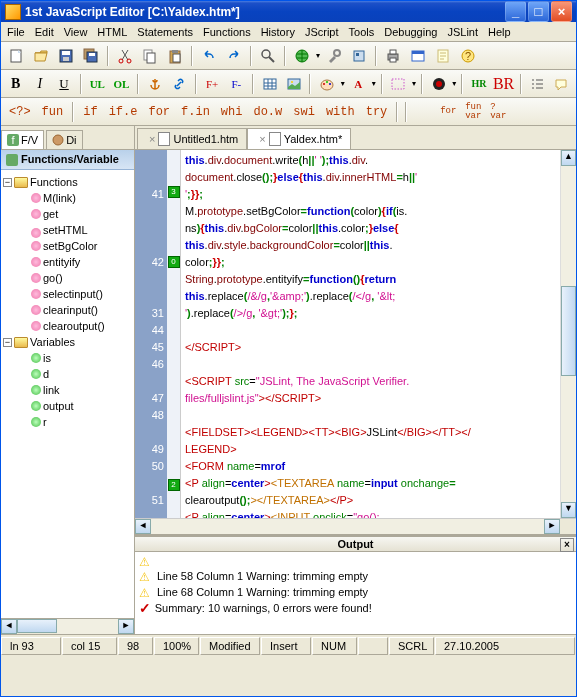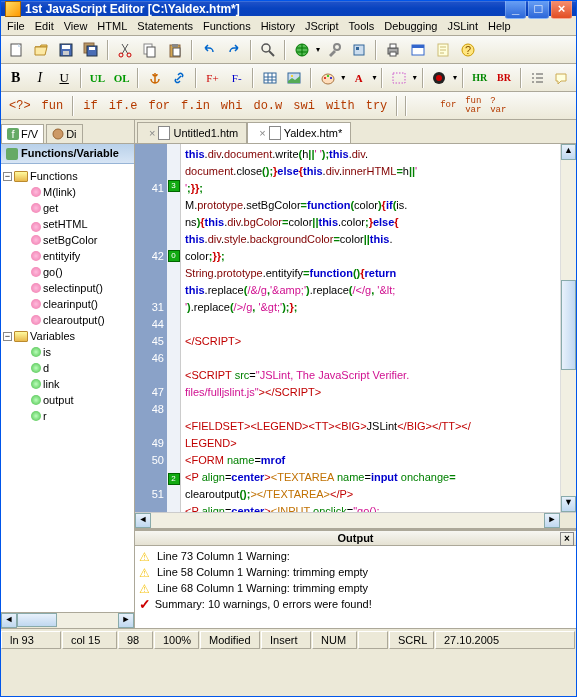--- a/index.html
+++ b/index.html
@@ -1,17 +1,17 @@
 <!DOCTYPE html>
 <html><head>
 <meta charset="utf-8">
 <style>
 *{box-sizing:border-box;margin:0;padding:0;font-family:Tahoma,sans-serif;font-size:11px}
 body{background:#ece9d8;width:577px;height:697px;overflow:hidden;border:1px solid #0055ea}
-.titlebar{height:15px;background:linear-gradient(#4a7de0,#1c50c8 10%,#0843c0 50%,#0941bb);display:flex;align-items:center;padding:0 4px;color:#fff}
+.titlebar{height:21px;background:linear-gradient(#4a7de0,#1c50c8 10%,#0843c0 50%,#0941bb);display:flex;align-items:center;padding:0 4px;color:#fff}
 .titlebar .ticon{width:16px;height:16px;background:linear-gradient(135deg,#fd6,#f90);margin-right:4px;border:1px solid #a60}
 .titlebar .ttext{flex:1;font-weight:bold;font-size:12px}
 .winbtns{display:flex;gap:2px}
 .winbtn{width:21px;height:21px;border-radius:3px;display:flex;align-items:center;justify-content:center;color:#fff;font-weight:bold;font-family:Arial;font-size:13px}
 .winbtn.min,.winbtn.max{background:linear-gradient(#6fa6f8,#2b66d8);border:1px solid #fff3}
 .winbtn.close{background:linear-gradient(#f89779,#e24d23);border:1px solid #fff3}
 .menubar{height:20px;background:#ece9d8;display:flex;align-items:center;padding:0 6px;gap:10px;border-bottom:1px solid #aca899}
 .menubar span{cursor:default}
 .toolbar{height:28px;background:linear-gradient(#fafaf7,#ece9d8);border-bottom:1px solid #aca899;display:flex;align-items:center;padding:0 4px;gap:3px}
 .tbtn{width:22px;height:22px;display:flex;align-items:center;justify-content:center;border:1px solid transparent;font-size:11px;font-family:Verdana}
@@ -266,21 +266,21 @@
   <div class="sep"></div>
   <div class="tbtn">
       <svg width="14" height="14">
         <circle cx="7" cy="7" r="6" fill="#222"></circle>
         <circle cx="7" cy="7" r="3" fill="#c00"></circle>
       </svg>
     </div>
     <span style="font-size:8px">▾</span>
   <div class="sep"></div>
   <div class="tbtn" style="color:#080;font-weight:bold;font-size:10px">HR</div>
-  <div class="tbtn" style="color:#c00;font-weight:bold;font-size:10px">BR</div>
+  <div class="tbtn" style="color:#c00;font-weight:normal;font-size:16px">BR</div>
   <div class="sep"></div>
   <div class="tbtn">
       <svg width="14" height="14">
         <path d="M2 3h2M2 7h2M2 11h2M6 3h7M6 7h7M6 11h7" stroke="#555"></path>
       </svg>
     </div>
   <div class="tbtn">
       <svg width="14" height="14">
         <path d="M2 3h10v7H7l-3 3v-3H2z" fill="#ffd" stroke="#ca5"></path>
       </svg>
@@ -438,21 +438,20 @@
         <div class="arr">◄</div>
         <div class="track"></div>
         <div class="arr">►</div>
         <div style="width:16px;background:#ece9d8"></div>
       </div>
     <div class="outpanel">
       <div class="outhdr"><span>Output</span><span class="x">×</span></div>
       <div class="outbody" id="outbody">
           <div class="outline">
             <span class="warn"></span>
-            <span>Line 73 Column 1  Warning: </span>
           </div>
           <div class="outline">
             <span class="warn"></span>
             <span>Line 58 Column 1  Warning: trimming empty <p></p></span>
           </div>
           <div class="outline">
             <span class="warn"></span>
             <span>Line 68 Column 1  Warning: trimming empty <p></p></span>
           </div>
           <div class="outline">

